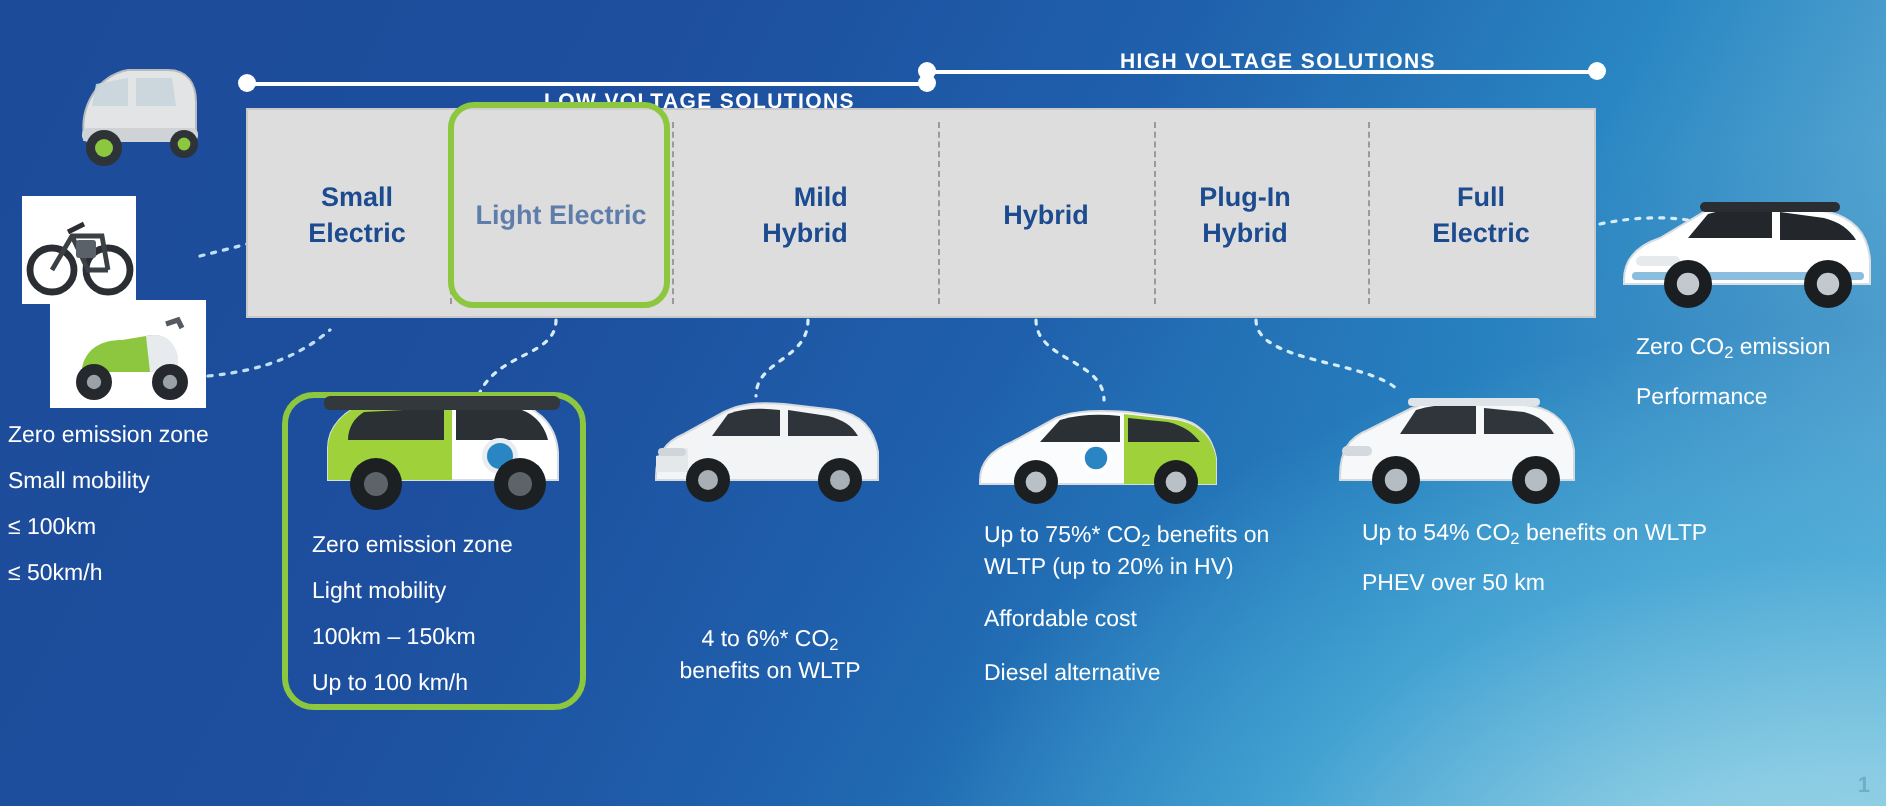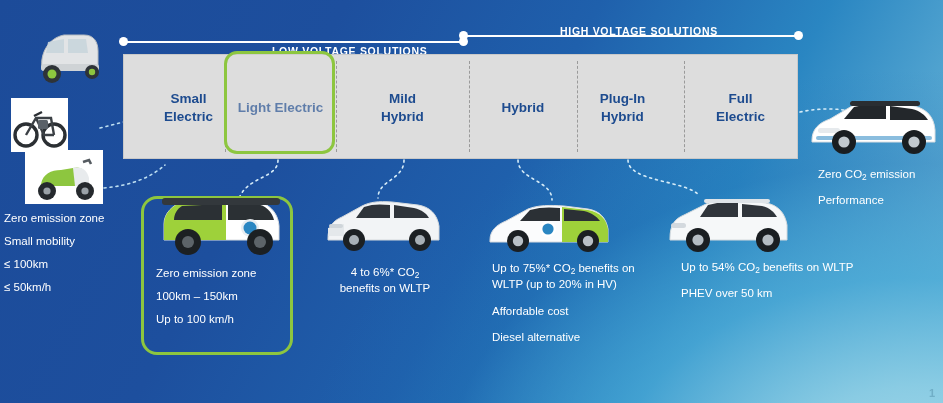--- a/index.html
+++ b/index.html
@@ -73,21 +73,21 @@
   
   .txt {
     position: absolute;
     color: #ffffff;
     font-size: 11.5px;
     line-height: 1.05;
   }
   .txt .ln { margin-bottom: 11px; white-space: nowrap; }
   .txt .ln:last-child { margin-bottom: 0; }
   .txt.wrap .ln { white-space: normal; line-height: 1.35; }
-  .txt.center { text-align: center; }
+  .txt.center { text-align: center; margin-top: 48px; }
   sub { font-size: 0.72em; vertical-align: -0.25em; }
   
   .photo { position: absolute; background: #ffffff; overflow: hidden; }
   
   svg.conn { position: absolute; left: 0; top: 0; width: 943px; height: 403px; pointer-events: none; }
   
   #pagenum {
     position: absolute; right: 8px; bottom: 4px;
     color: rgba(90,150,175,0.55);
     font-size: 11px; font-weight: bold;
@@ -124,27 +124,27 @@
   <div class="node" style="left:794px; top:31px;"></div>
   <div class="rail-label" style="left:560px; top:25px;">HIGH VOLTAGE SOLUTIONS</div>
 
   <div id="band">
     <div class="band-div" style="left:101px;"></div>
     <div class="band-div" style="left:212px;"></div>
     <div class="band-div" style="left:345px;"></div>
     <div class="band-div" style="left:453px;"></div>
     <div class="band-div" style="left:560px;"></div>
 
-    <div class="cat" style="left:14px;   width:101px;text-align:center;">
+    <div class="cat" style="left:4px;   width:101px;text-align:center;">
       <span>Small<br>Electric</span>
     </div>
     <div class="cat" style="left:101px; width:111px;">
       <span>Light Electric</span>
     </div>
-    <div class="cat" style="left:212px; width:133px;">
+    <div class="cat" style="left:212px; width:133px;text-align:right;">
       <span>Mild<br>Hybrid</span>
     </div>
     <div class="cat" style="left:345px; width:108px;">
       <span>Hybrid</span>
     </div>
     <div class="cat" style="left:445px; width:107px;">
       <span>Plug-In<br>Hybrid</span>
     </div>
     <div class="cat" style="left:560px; width:113px;">
       <span>Full<br>Electric</span>
@@ -209,20 +209,21 @@
       <circle cx="104" cy="38" r="6.5" fill="#2a86c2"></circle>
       <circle cx="42" cy="52" r="13" fill="#1c2023"></circle>
       <circle cx="42" cy="52" r="6" fill="#5d6469"></circle>
       <circle cx="114" cy="52" r="13" fill="#1c2023"></circle>
       <circle cx="114" cy="52" r="6" fill="#5d6469"></circle>
     </svg>
   </div>
 
   <div class="txt" style="left:156px; top:267px; width:140px;">
     <div class="ln">Zero emission zone</div>
+    <div class="ln">Light mobility</div>
     <div class="ln">100km – 150km</div>
     <div class="ln">Up to 100 km/h</div>
   </div>
 
   <div class="photo" style="left:322px; top:194px; width:122px; height:62px; background:transparent;">
     <svg viewBox="0 0 122 62" width="122" height="62">
       <path d="M6,44 C6,34 10,27 20,23 L40,12 C48,8 56,7 70,8 L96,11 C108,13 115,20 117,32 L117,46 L6,46 Z" fill="#f2f4f6" stroke="#d4d9dd" stroke-width="1"></path>
       <path d="M42,13 C50,10 58,10 68,11 L68,24 L34,24 Z" fill="#2f343a"></path>
       <path d="M72,11 L92,14 C100,16 104,19 107,24 L72,24 Z" fill="#2f343a"></path>
       <path d="M6,34 L22,30 L22,42 L6,42 Z" fill="#e4e8eb"></path>

